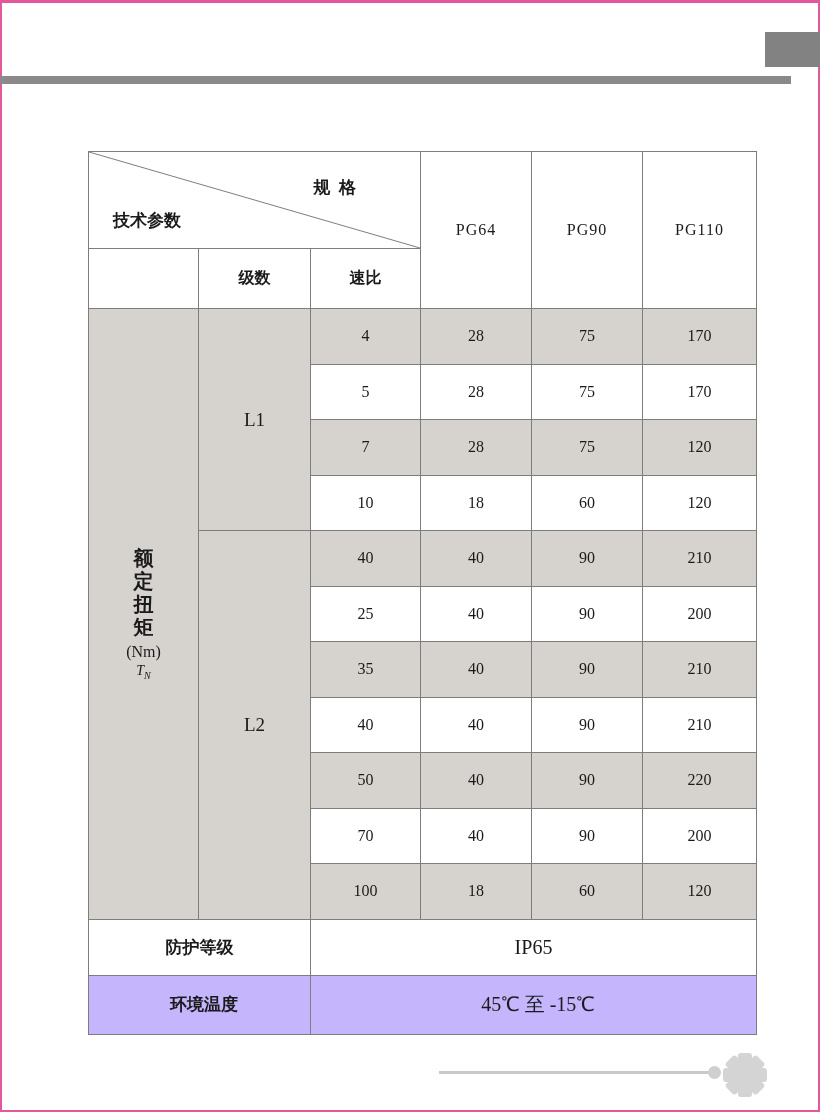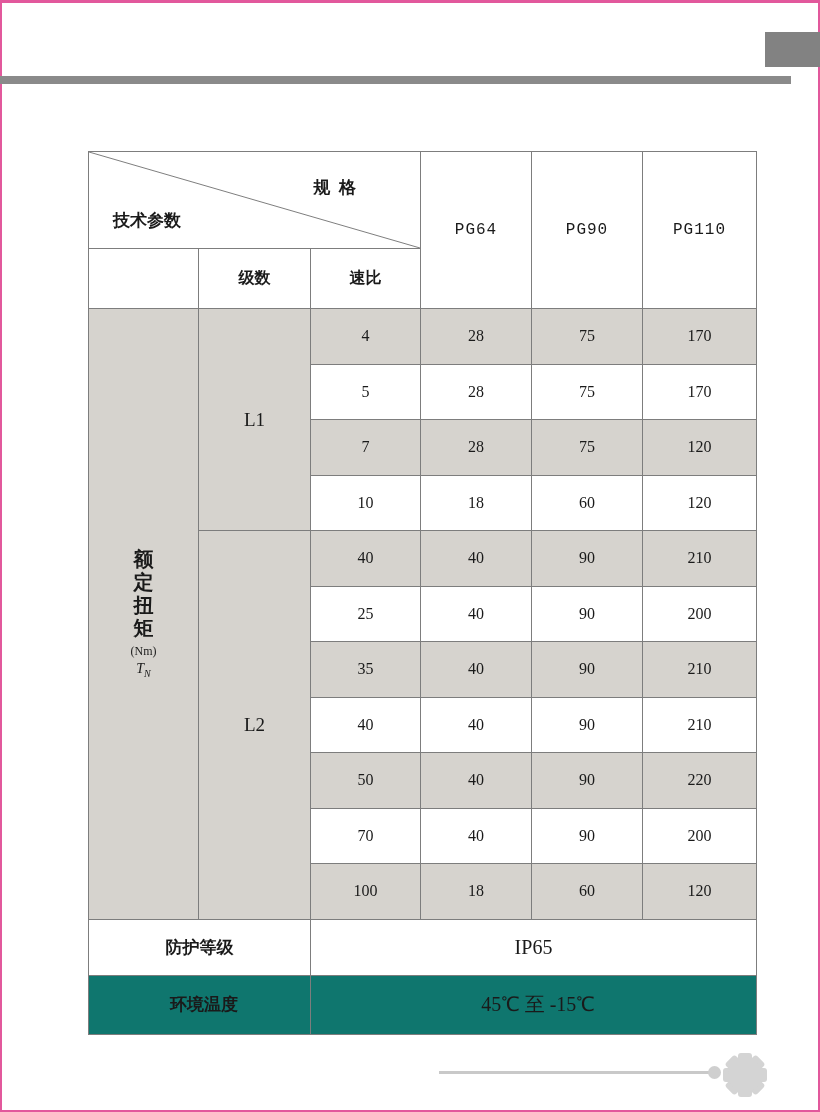--- a/index.html
+++ b/index.html
@@ -22,33 +22,33 @@
     border-collapse:collapse;table-layout:fixed;
   }
   table.spec td{
     border:1px solid #7d7d7d;text-align:center;vertical-align:middle;
     padding:0;font-size:16px;
   }
   .diag-cell{position:relative;height:96px;background:#fff;}
   .diag-svg{position:absolute;left:0;top:0;width:100%;height:100%;}
   .diag-top{position:absolute;right:62px;top:24px;font-weight:600;font-size:17px;letter-spacing:2px;}
   .diag-bottom{position:absolute;left:24px;bottom:16px;font-weight:600;font-size:17px;}
-  .pg-head{font-size:17px;letter-spacing:1px;font-family:Liberation Mono, monospace;}
+  .pg-head{font-size:17px;letter-spacing:1px;font-family:Liberation Serif, serif;}
   .subhead-row td{height:59px;font-weight:600;font-size:17px;}
   tbody.body-rows td{height:54.5px;font-family:"Liberation Serif",serif;}
   tbody.body-rows tr.shaded td{background:#d6d3ce;}
   tbody.body-rows td.group-cell{background:#d6d3ce;font-family:"Liberation Serif",serif;font-size:19px;}
   tbody.body-rows td.torque-cell{background:#ffffff;}
   .torque-chars{width:22px;margin:0 auto;font-size:20px;line-height:23px;font-weight:600;word-break:break-all;}
-  .torque-unit{font-size:12px;margin-top:4px;font-family:"Liberation Serif",serif;}
+  .torque-unit{font-size:16px;margin-top:4px;font-family:"Liberation Serif",serif;}
   .torque-sym{font-size:14px;font-family:"Liberation Serif",serif;font-style:italic;margin-top:2px;}
   .torque-sym sub{font-size:10px;}
   tr.footer-row td.f-label{height:55px;font-weight:600;font-size:17px;}
   tr.footer-row td.f-value{font-family:"Liberation Serif",serif;font-size:20px;}
-  tr.footer-row.shaded-full td{background:#0f766e;height:58px;padding-left:9px;}
+  tr.footer-row.shaded-full td{background:#c4b5fd;height:58px;padding-left:9px;}
 
   
   .footer-rule{position:absolute;left:439px;top:1071px;width:273px;height:3px;background:#c9c9c9;}
   .footer-dot{position:absolute;left:708px;top:1066px;width:13px;height:13px;border-radius:50%;background:#cfcfcf;}
   .page-gear{position:absolute;left:720px;top:1050px;width:50px;height:50px;}
   .page-gear text{font-family:"Liberation Serif",serif;font-size:19px;fill:#1a1a1a;}
 </style>
 </head>
 <body>
 

